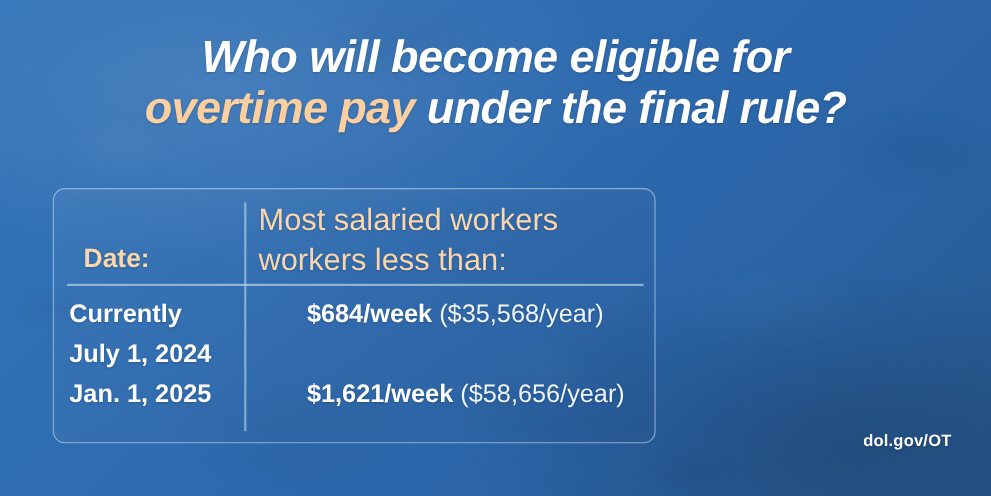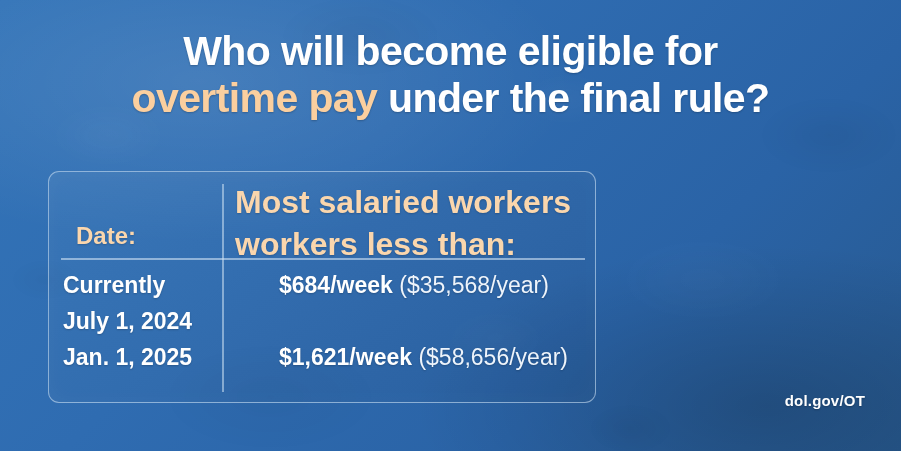--- a/index.html
+++ b/index.html
@@ -49,20 +49,21 @@
     left: 0;
     width: 901px;
     text-align: center;
     line-height: 1.14;
     font-size: 41px;
     font-weight: bold;
     color: #ffffff;
     letter-spacing: -0.6px;
     text-shadow: 0 1px 2px rgba(0,0,0,0.22);
     font-stretch: condensed;
+    font-style: italic;
   }
   .hl-line { display: block; white-space: nowrap; }
   .accent { color: #fbcf9f; }
 
   
   #table-panel {
     position: absolute;
     left: 48px;
     top: 171px;
     width: 548px;
@@ -99,22 +100,22 @@
     font-weight: bold;
     color: #fad6ad;
     text-shadow: 0 1px 2px rgba(0,0,0,0.18);
     white-space: nowrap;
     margin-left: 13px;
   }
   #head-earn {
     position: absolute;
     left: 186px;
     top: 10px;
-    font-size: 32px;
-    font-weight: bold;
+    font-size: 28px;
+    font-weight: normal;
     line-height: 1.3;
     color: #fad6ad;
     text-shadow: 0 1px 2px rgba(0,0,0,0.18);
     white-space: nowrap;
   }
   #head-earn span { display: block; }
 
   .trow {
     position: absolute;
     left: 0;

